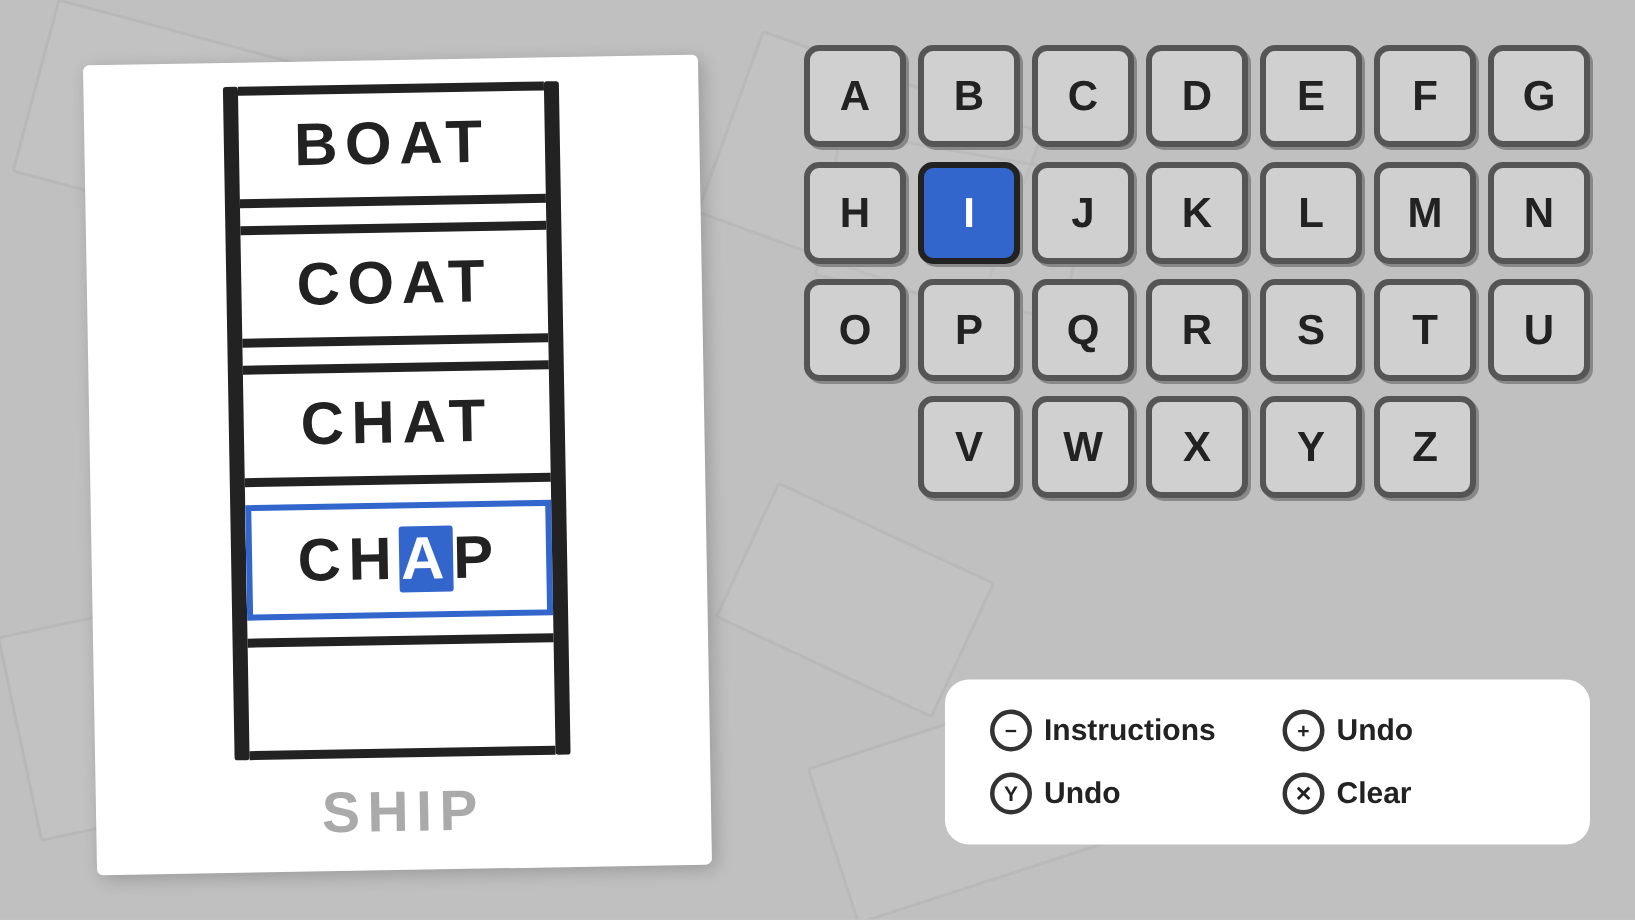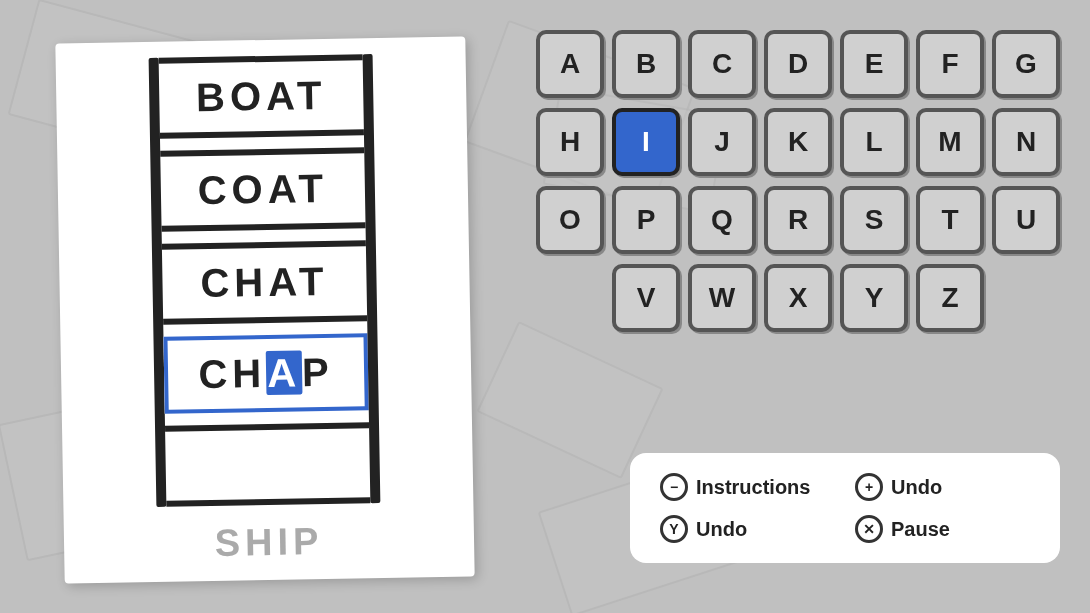--- a/index.html
+++ b/index.html
@@ -220,15 +220,15 @@
   <div class="control-item">
     <div class="ctrl-icon">+</div>
     <span>Undo</span>
   </div>
   <div class="control-item">
     <div class="ctrl-icon">Y</div>
     <span>Undo</span>
   </div>
   <div class="control-item">
     <div class="ctrl-icon">✕</div>
-    <span>Pause</span>
+    <span>Clear</span>
   </div>
 </div>
 
 </body></html>

